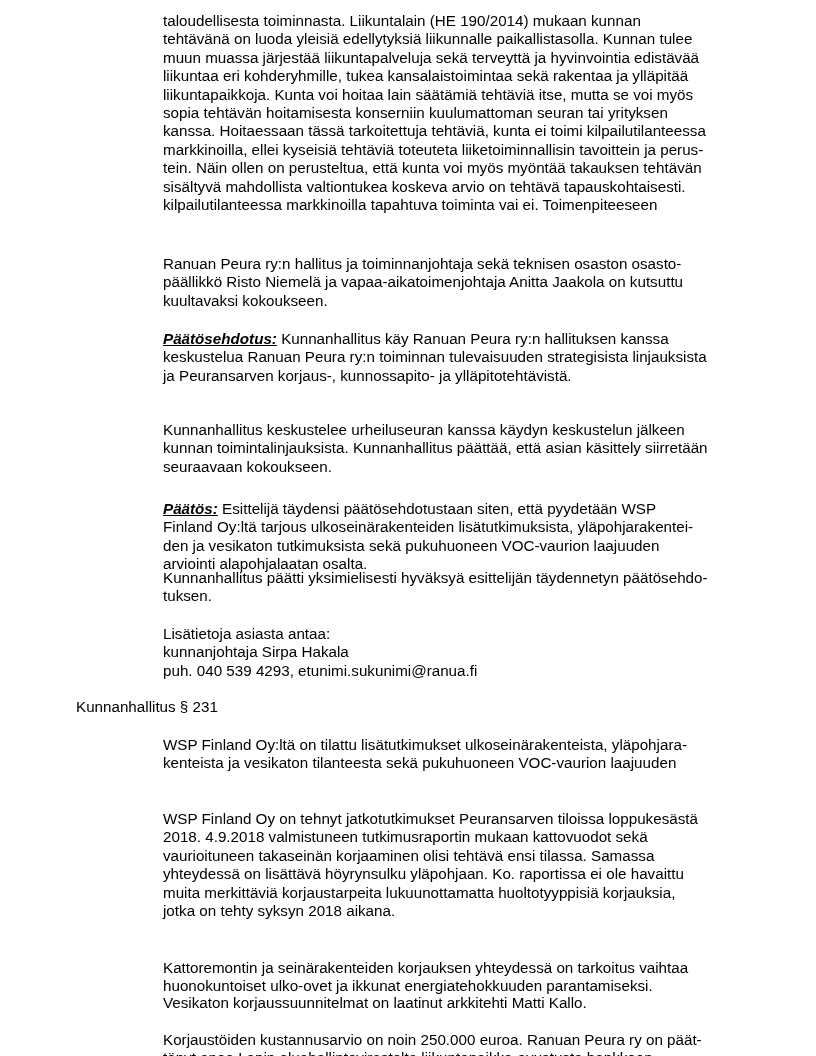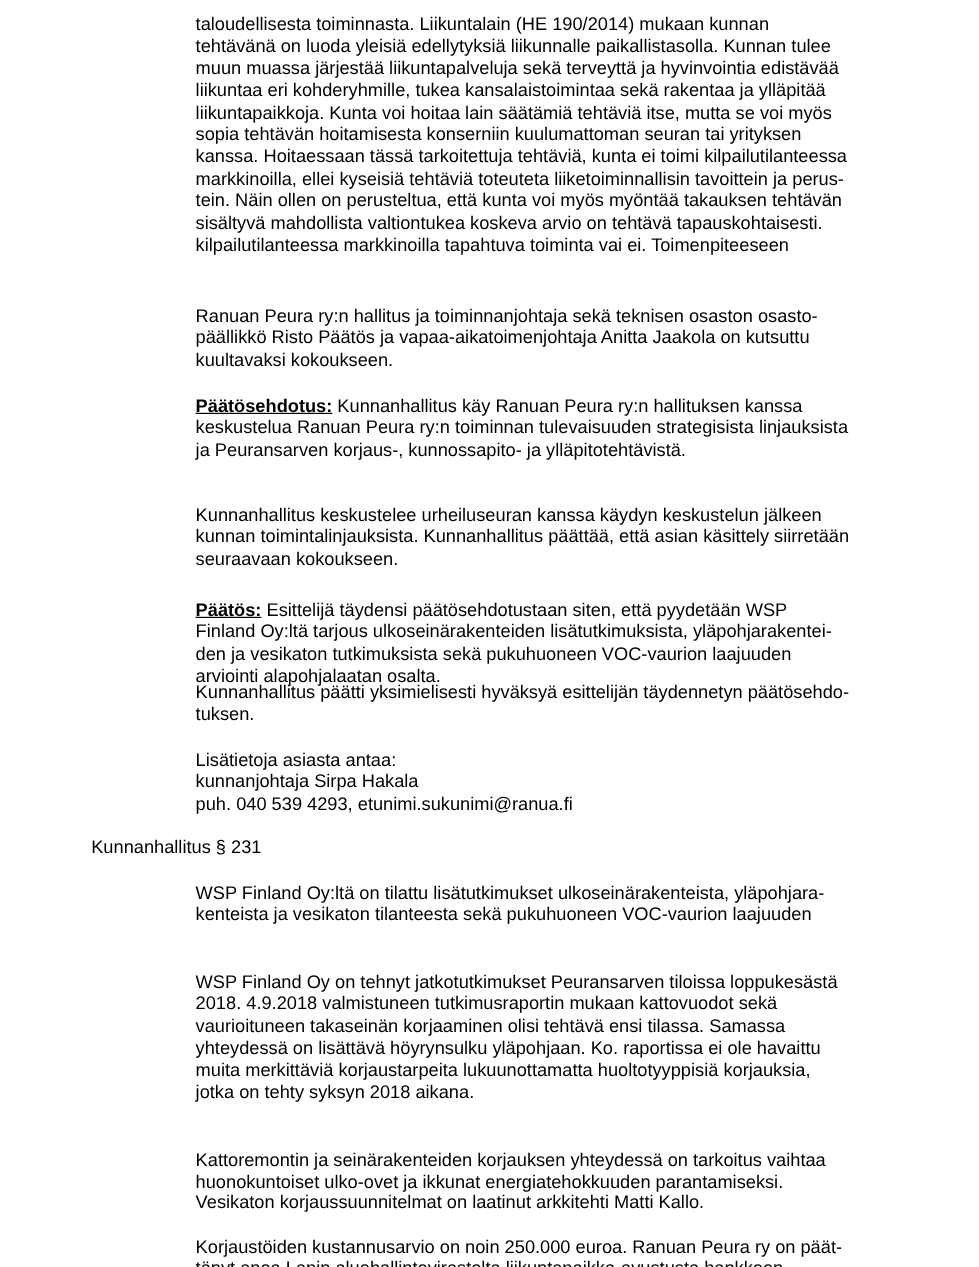--- a/index.html
+++ b/index.html
@@ -37,20 +37,21 @@
     }
     .heading {
       position: absolute;
       left: 76px;
       line-height: 18.4px;
       white-space: nowrap;
     }
     .bold-label {
       font-weight: bold;
       text-decoration: underline;
+      font-style: italic;
     }
   </style>
 </head>
 <body>
 
 <div class="page">
 
   <div class="block" style="top:-4px;">
     <span class="line">taloudellisesta toiminnasta. Liikuntalain (HE 190/2014) mukaan kunnan</span>
     <span class="line">tehtävänä on luoda yleisiä edellytyksiä liikunnalle paikallistasolla. Kunnan tulee</span>
@@ -60,21 +61,21 @@
     <span class="line">sopia tehtävän hoitamisesta konserniin kuulumattoman seuran tai yrityksen</span>
     <span class="line">kanssa. Hoitaessaan tässä tarkoitettuja tehtäviä, kunta ei toimi kilpailutilanteessa</span>
     <span class="line">markkinoilla, ellei kyseisiä tehtäviä toteuteta liiketoiminnallisin tavoittein ja perus-</span>
     <span class="line">tein. Näin ollen on perusteltua, että kunta voi myös myöntää takauksen tehtävän</span>
     <span class="line">sisältyvä mahdollista valtiontukea koskeva arvio on tehtävä tapauskohtaisesti.</span>
     <span class="line">kilpailutilanteessa markkinoilla tapahtuva toiminta vai ei. Toimenpiteeseen</span>
   </div>
 
   <div class="block" style="top:239px;">
     <span class="line">Ranuan Peura ry:n hallitus ja toiminnanjohtaja sekä teknisen osaston osasto-</span>
-    <span class="line">päällikkö Risto Päätös ja vapaa-aikatoimenjohtaja Anitta Jaakola on kutsuttu</span>
+    <span class="line">päällikkö Risto Niemelä ja vapaa-aikatoimenjohtaja Anitta Jaakola on kutsuttu</span>
     <span class="line">kuultavaksi kokoukseen.</span>
   </div>
 
   <div class="block" style="top:314px;">
     <span class="line"><span class="bold-label">Päätösehdotus:</span><span> Kunnanhallitus käy Ranuan Peura ry:n hallituksen kanssa</span></span>
     <span class="line">keskustelua Ranuan Peura ry:n toiminnan tulevaisuuden strategisista linjauksista</span>
     <span class="line">ja Peuransarven korjaus-, kunnossapito- ja ylläpitotehtävistä.</span>
   </div>
 
   <div class="block" style="top:405px;">

